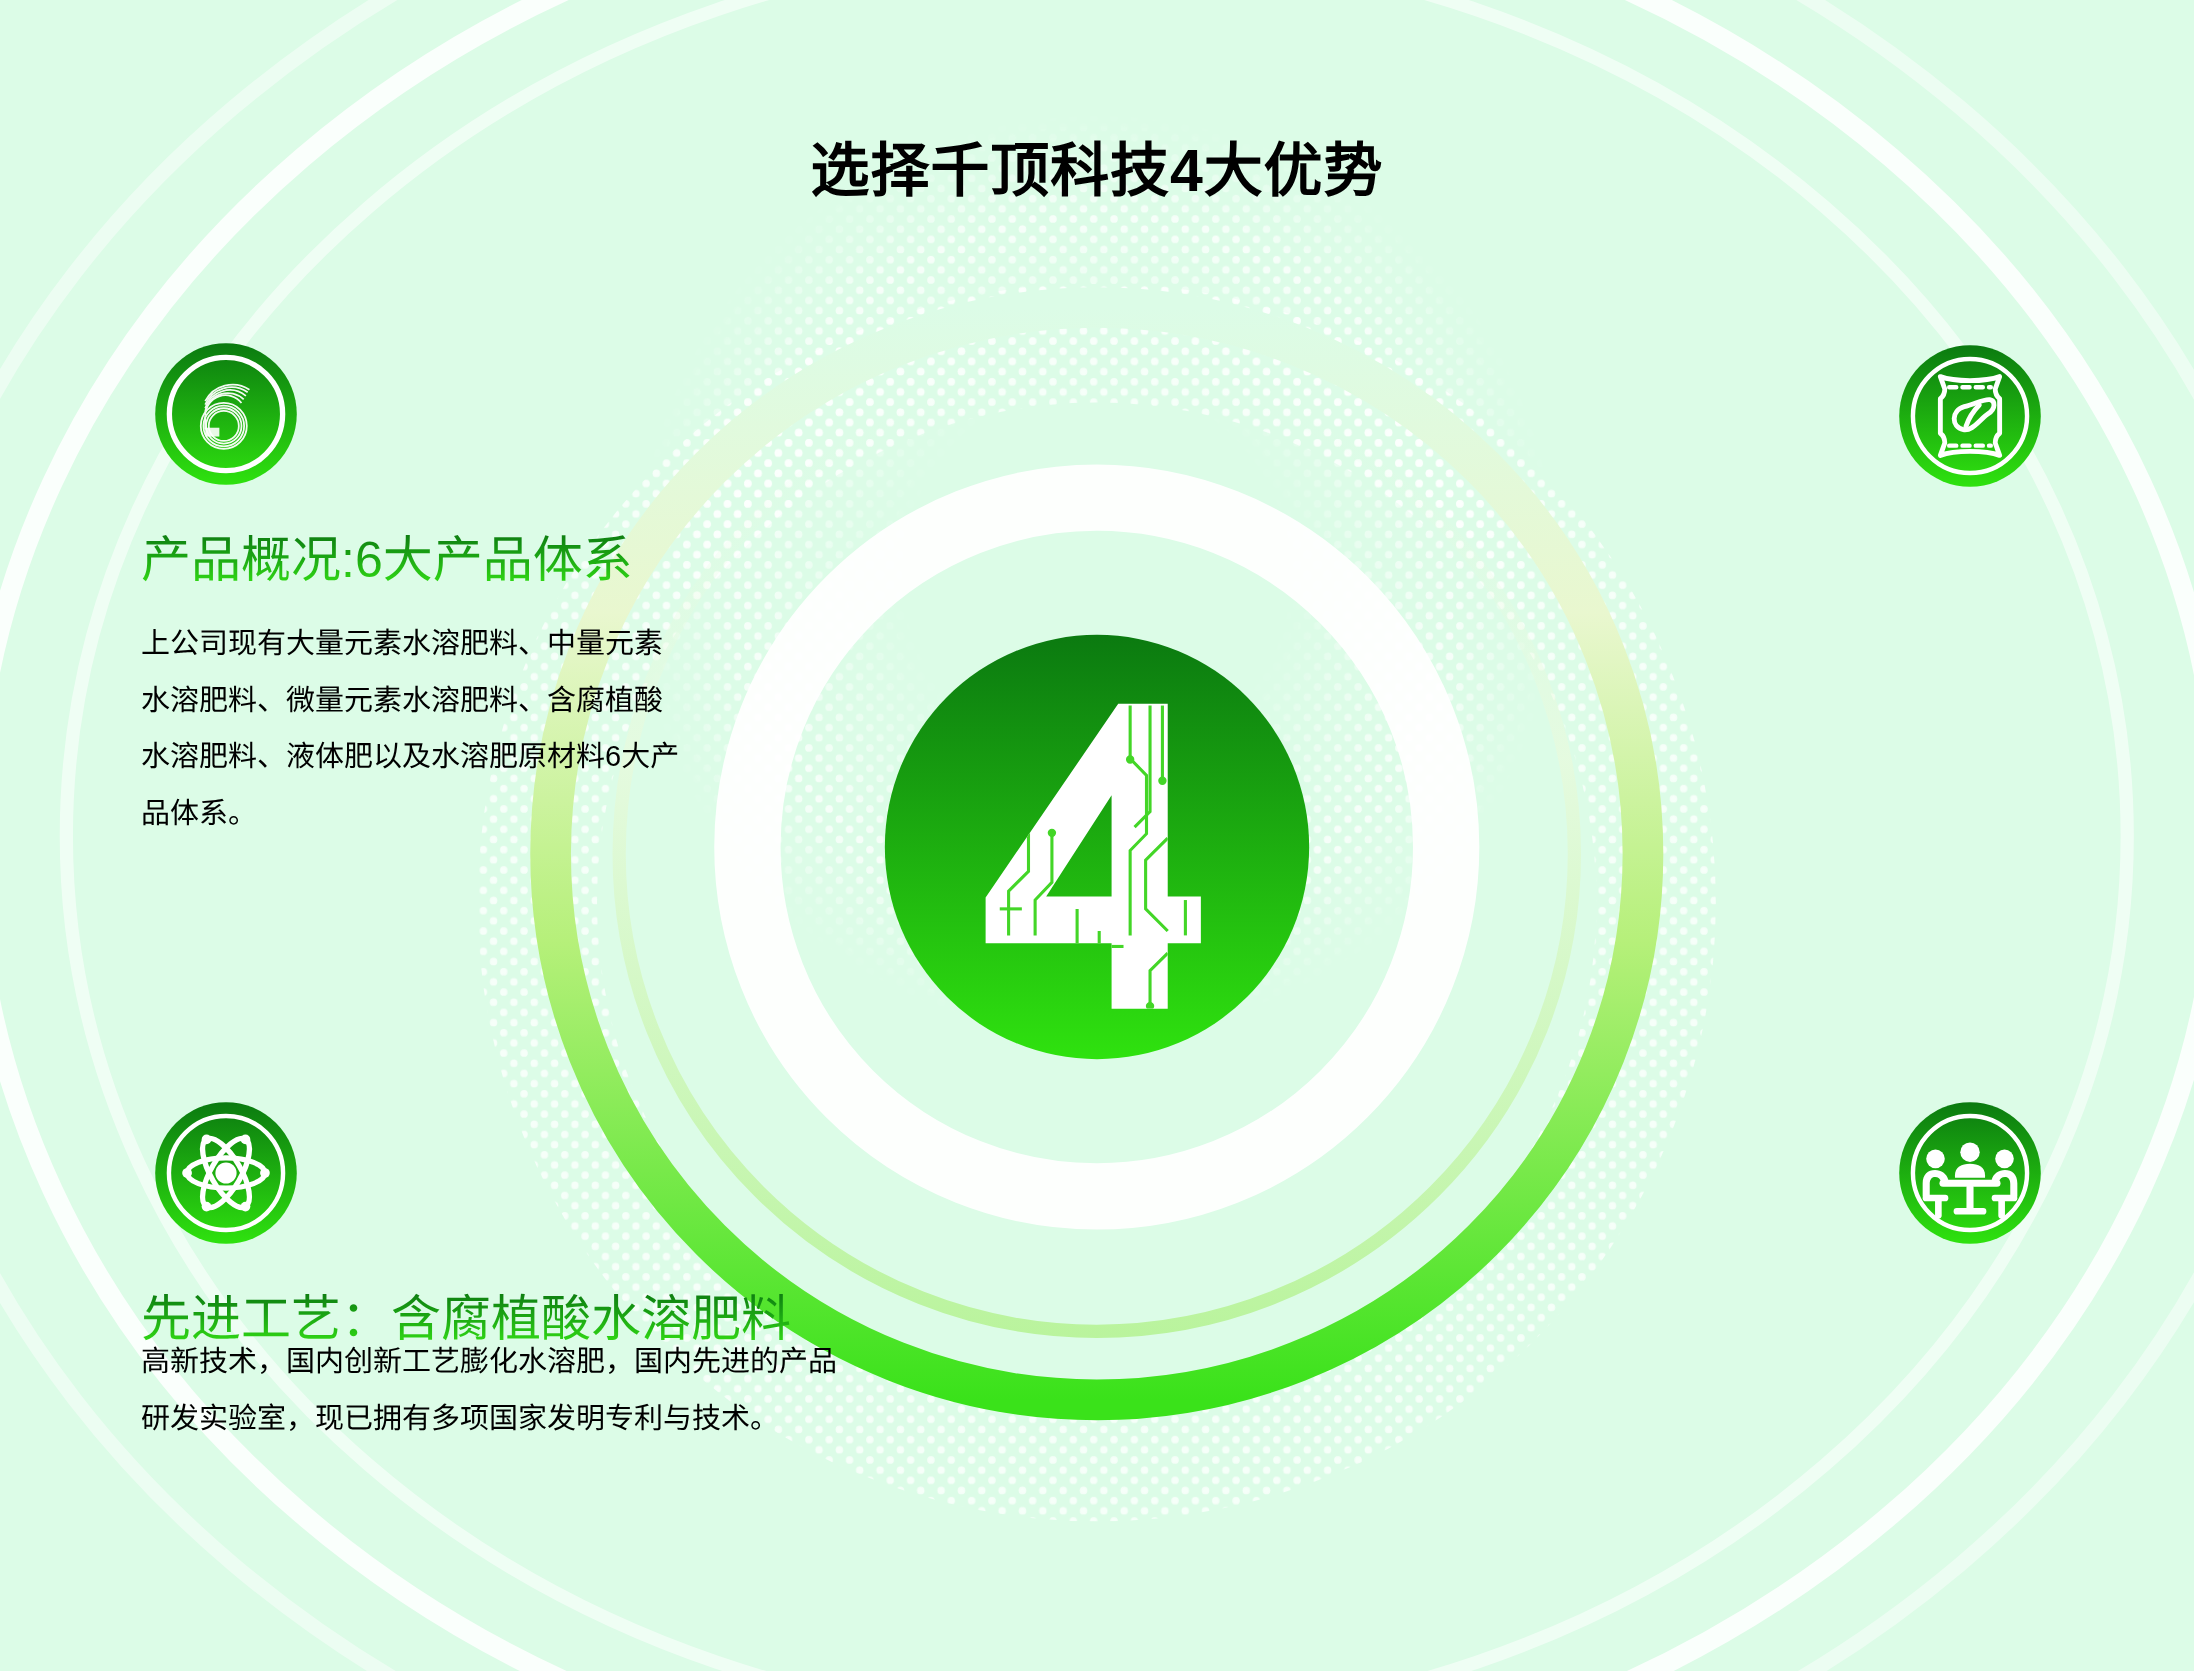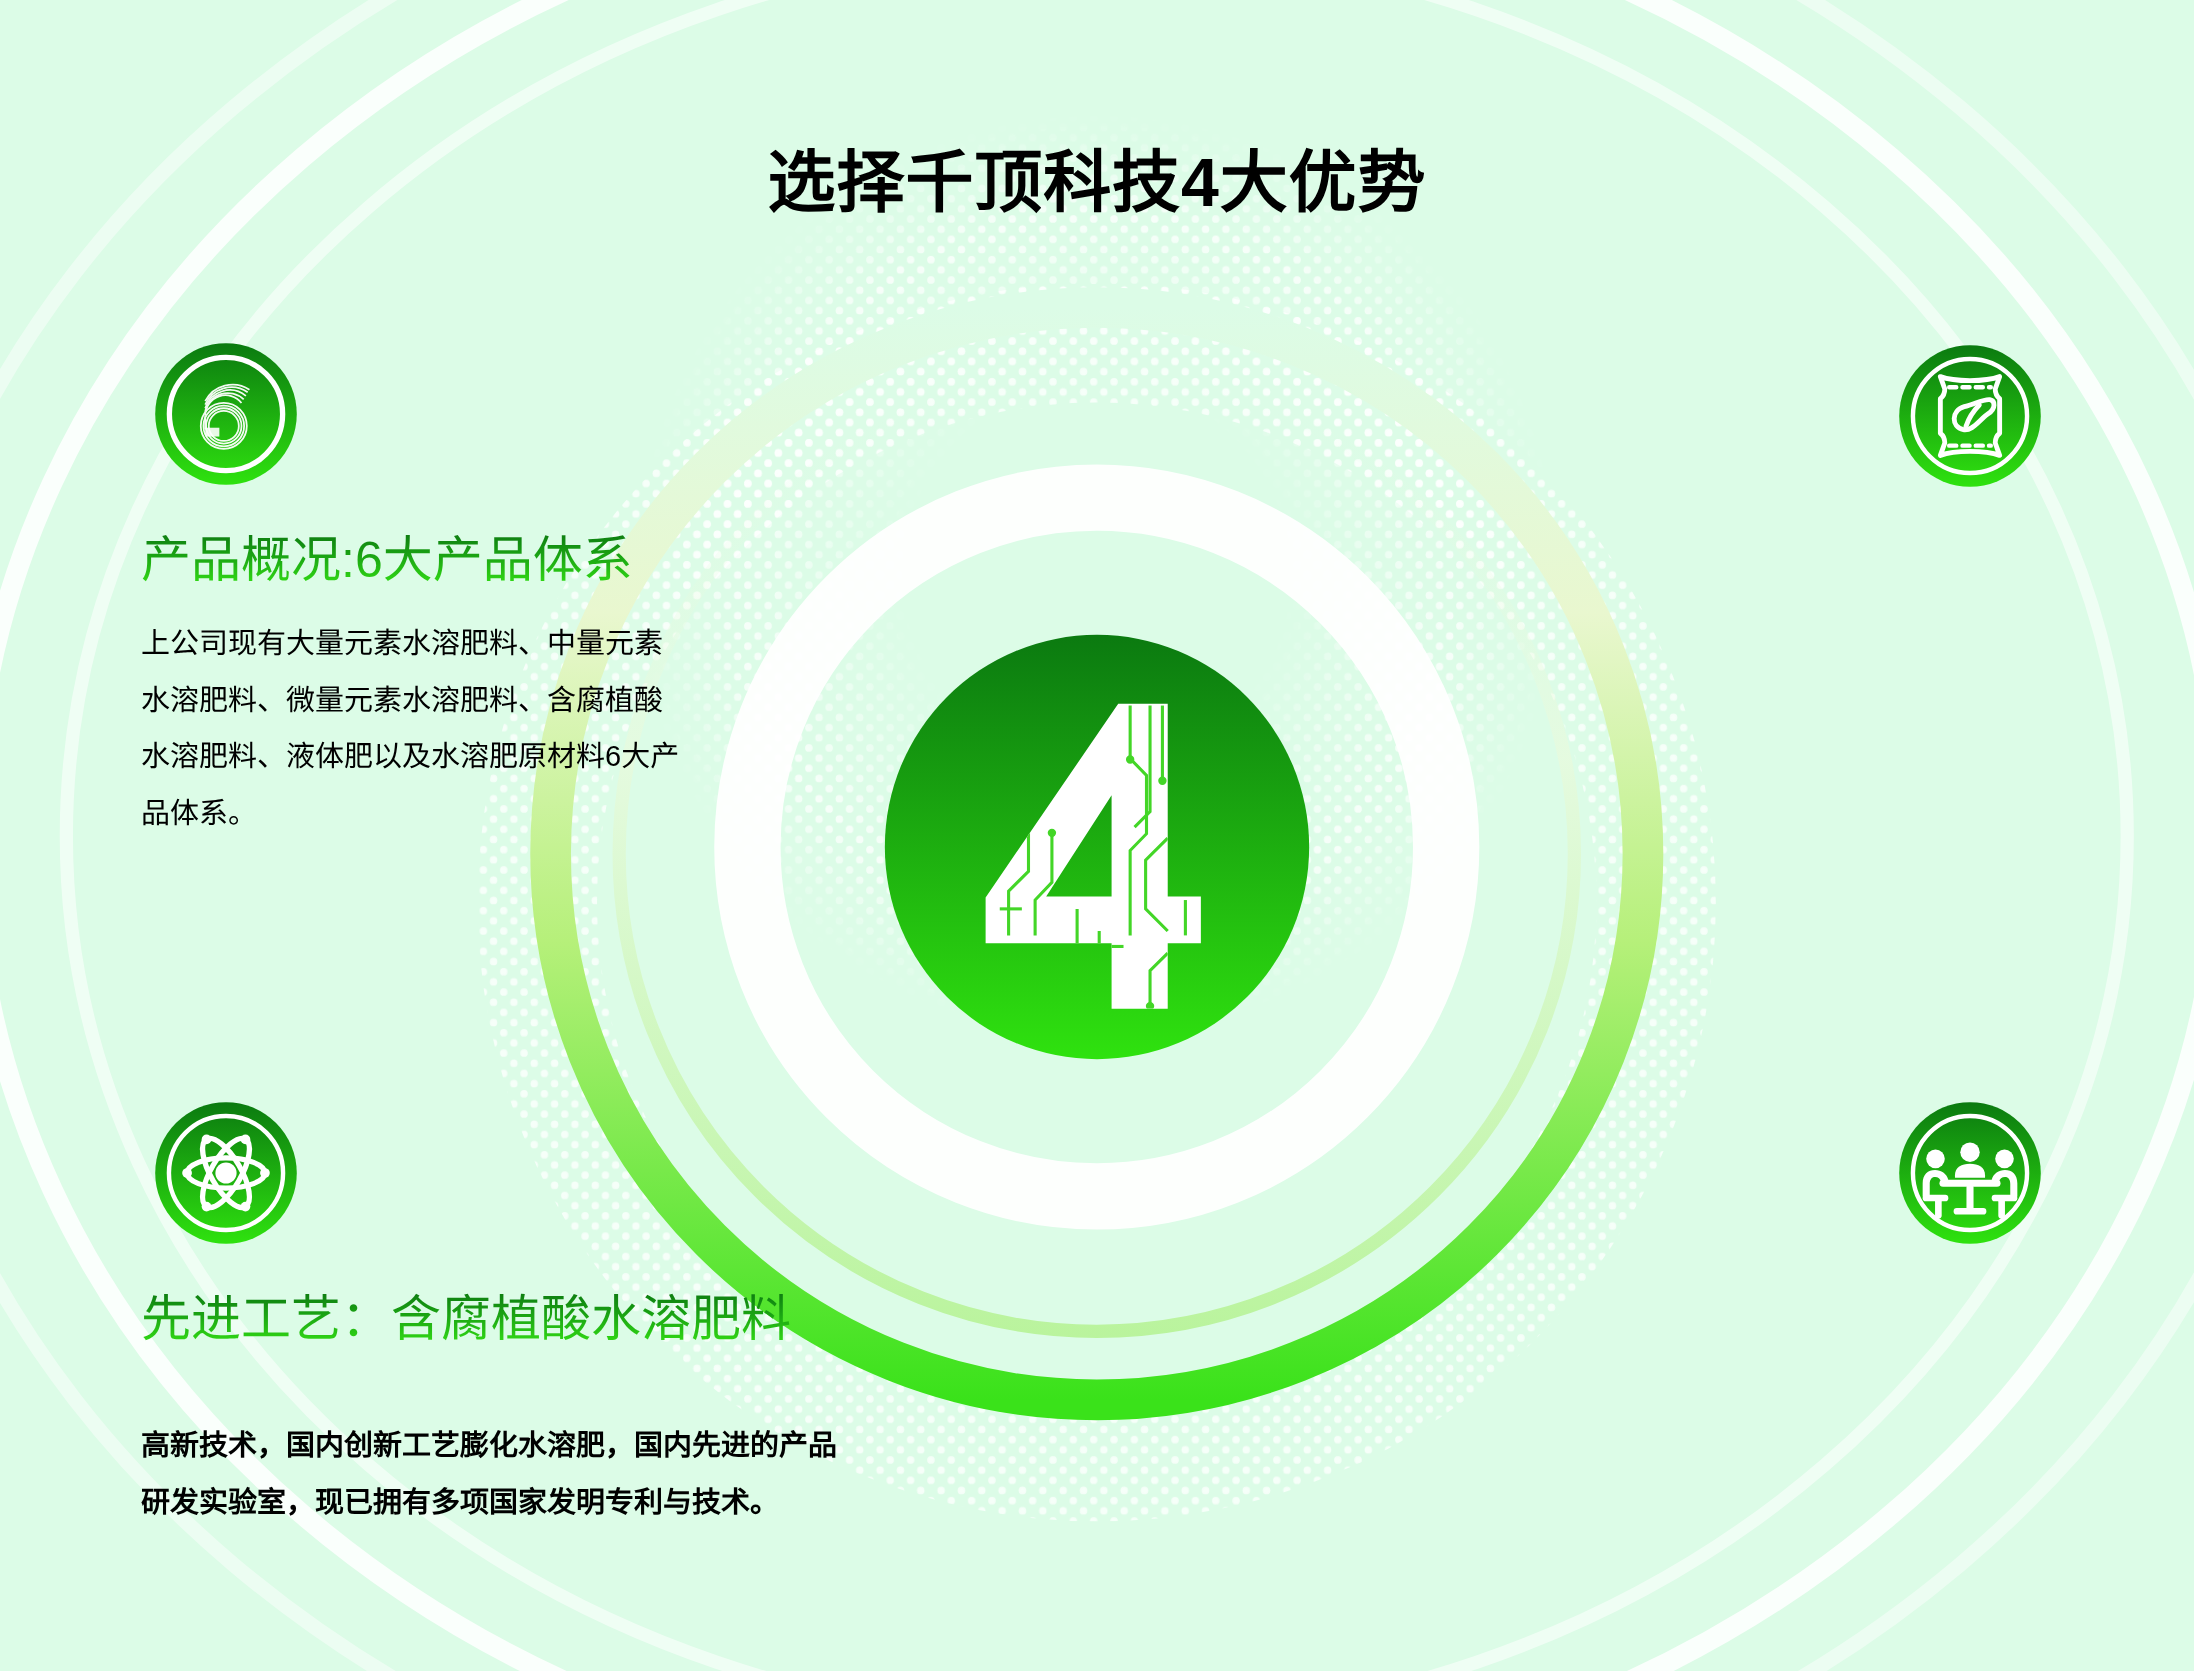--- a/index.html
+++ b/index.html
@@ -14,21 +14,21 @@
   .stage{position:absolute;inset:0;width:2194px;height:1672px;overflow:hidden;}
 
   
   .bg-svg{position:absolute;left:0;top:0;width:2194px;height:1672px;}
 
   
   .page-title{
     position:absolute;
     left:0;right:0;top:101px;
     text-align:center;
-    font-size:68px;
+    font-size:59px;
     line-height:1.05;
     font-weight:bold;
     color:#000000;
     letter-spacing:0.9px;
     white-space:nowrap;
   }
 
   
   .quad{position:absolute;}
 
@@ -63,21 +63,21 @@
   #q1 .icon-badge{left:153px;top:341px;}
   #q1 .q-head{left:141px;top:532px;}
   #q1 .q-body{left:141px;top:615px;width:542px;text-align:left;}
 
   
   #q2 .icon-badge{left:1897px;top:343px;}
 
   
   #q3 .icon-badge{left:153px;top:1100px;}
   #q3 .q-head{left:141px;top:1291px;}
-  #q3 .q-body{left:141px;top:1417px;width:712px;text-align:left;font-weight:bold;}
+  #q3 .q-body{left:141px;top:1333px;width:712px;text-align:left;}
 
   
   #q4 .icon-badge{left:1897px;top:1100px;}
 
   
   .center-wrap{
     position:absolute;
     left:876px;top:626px;
     width:442px;height:442px;
   }

